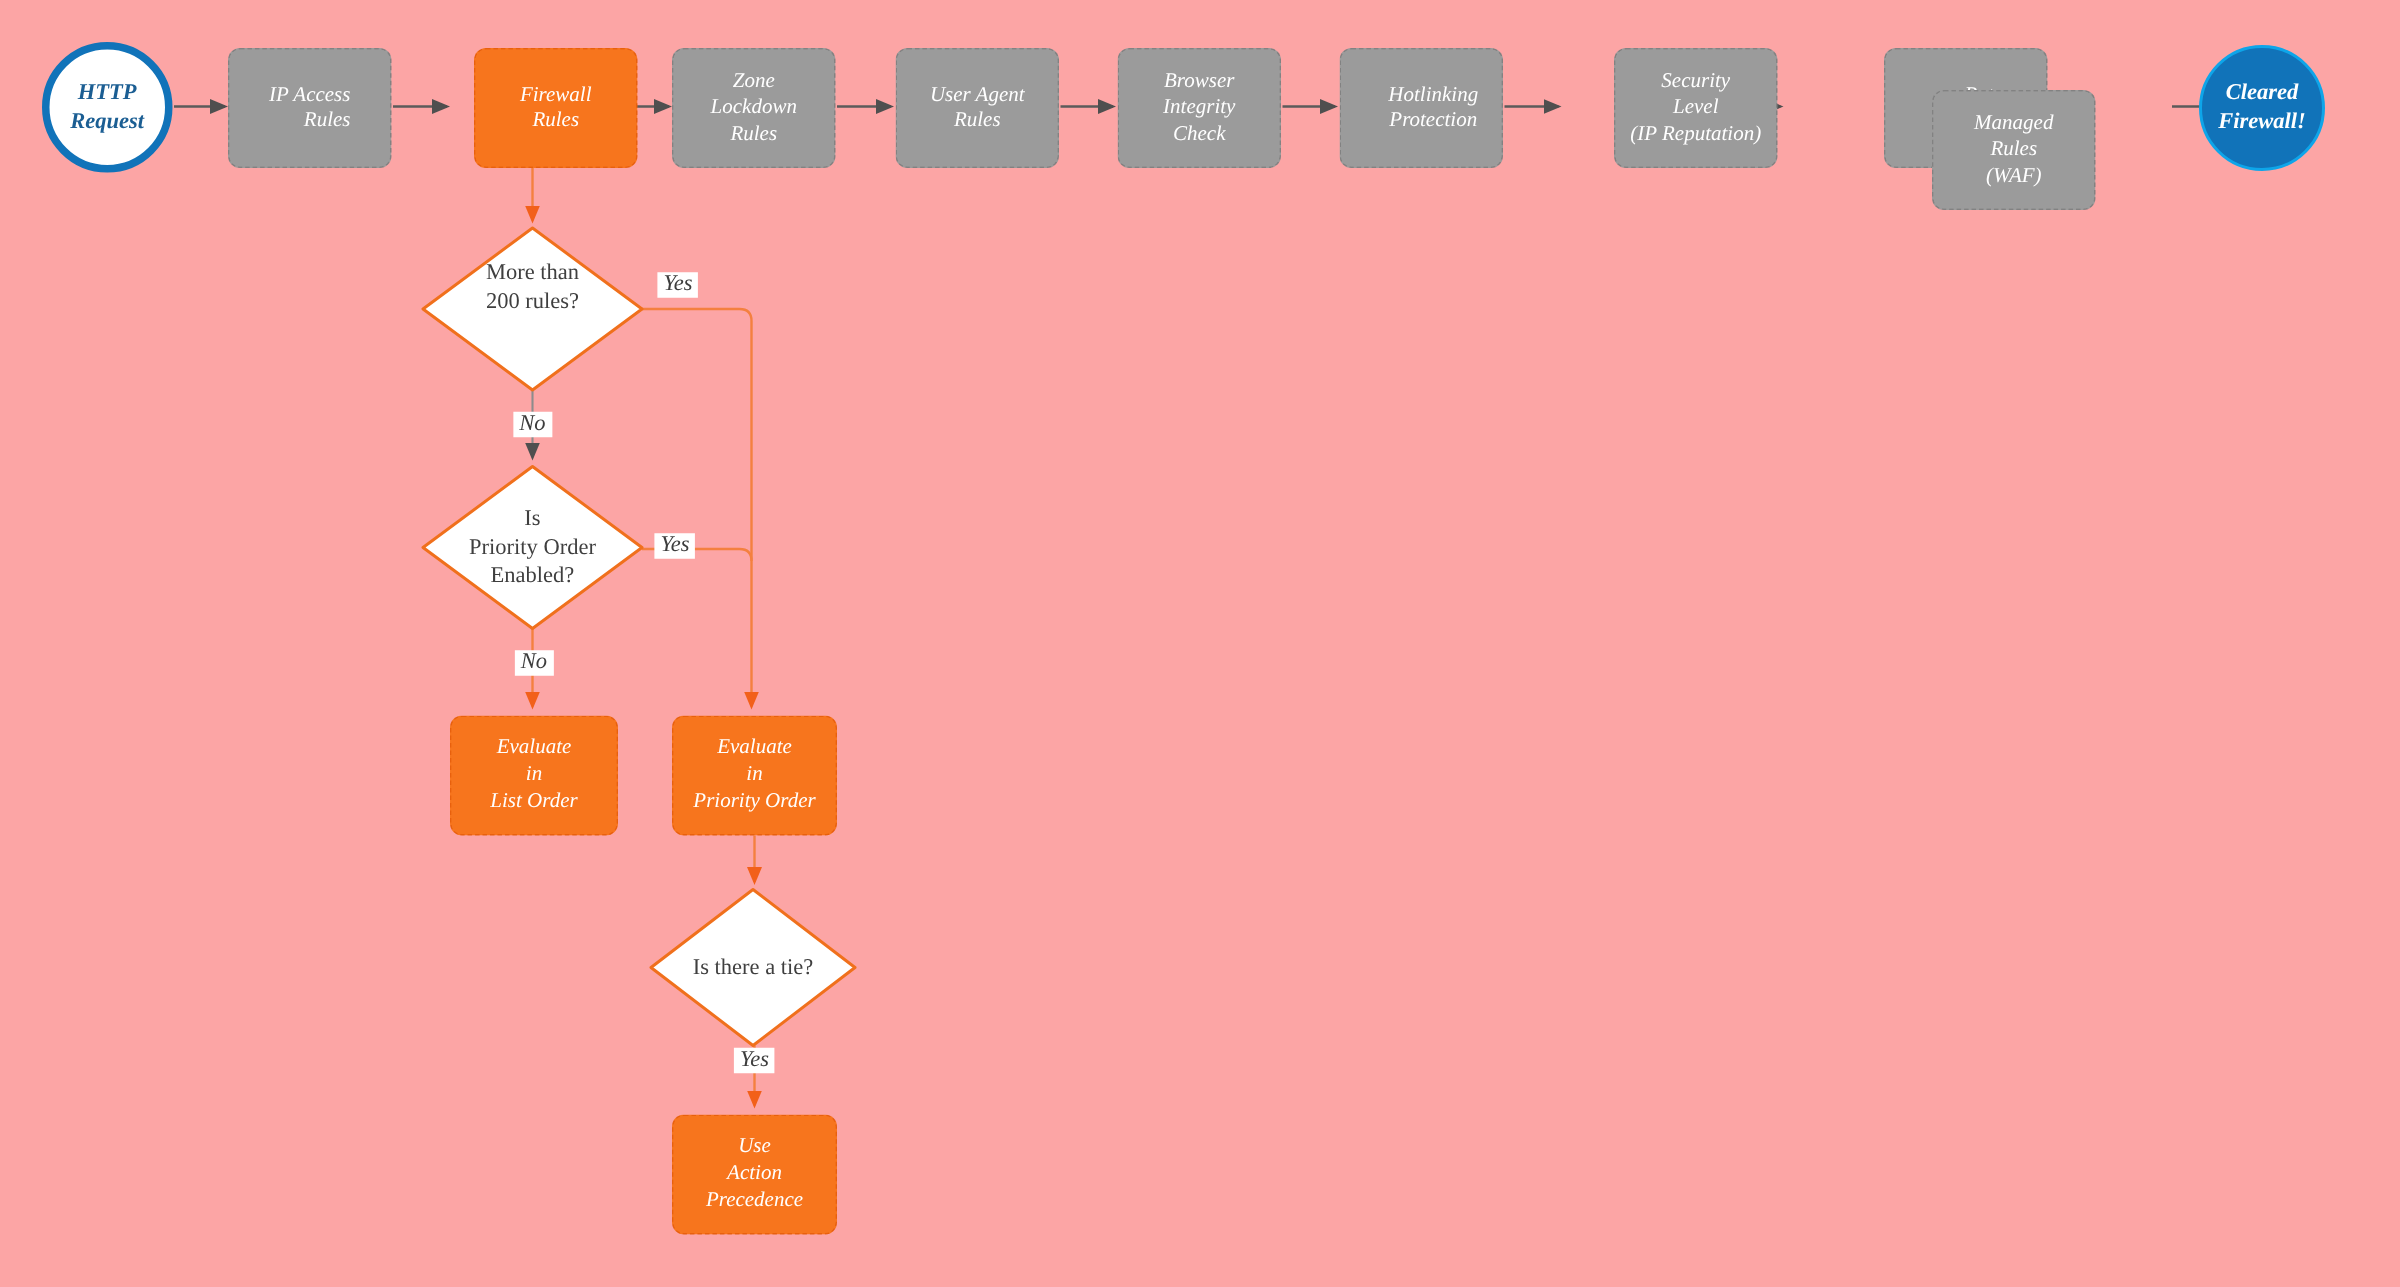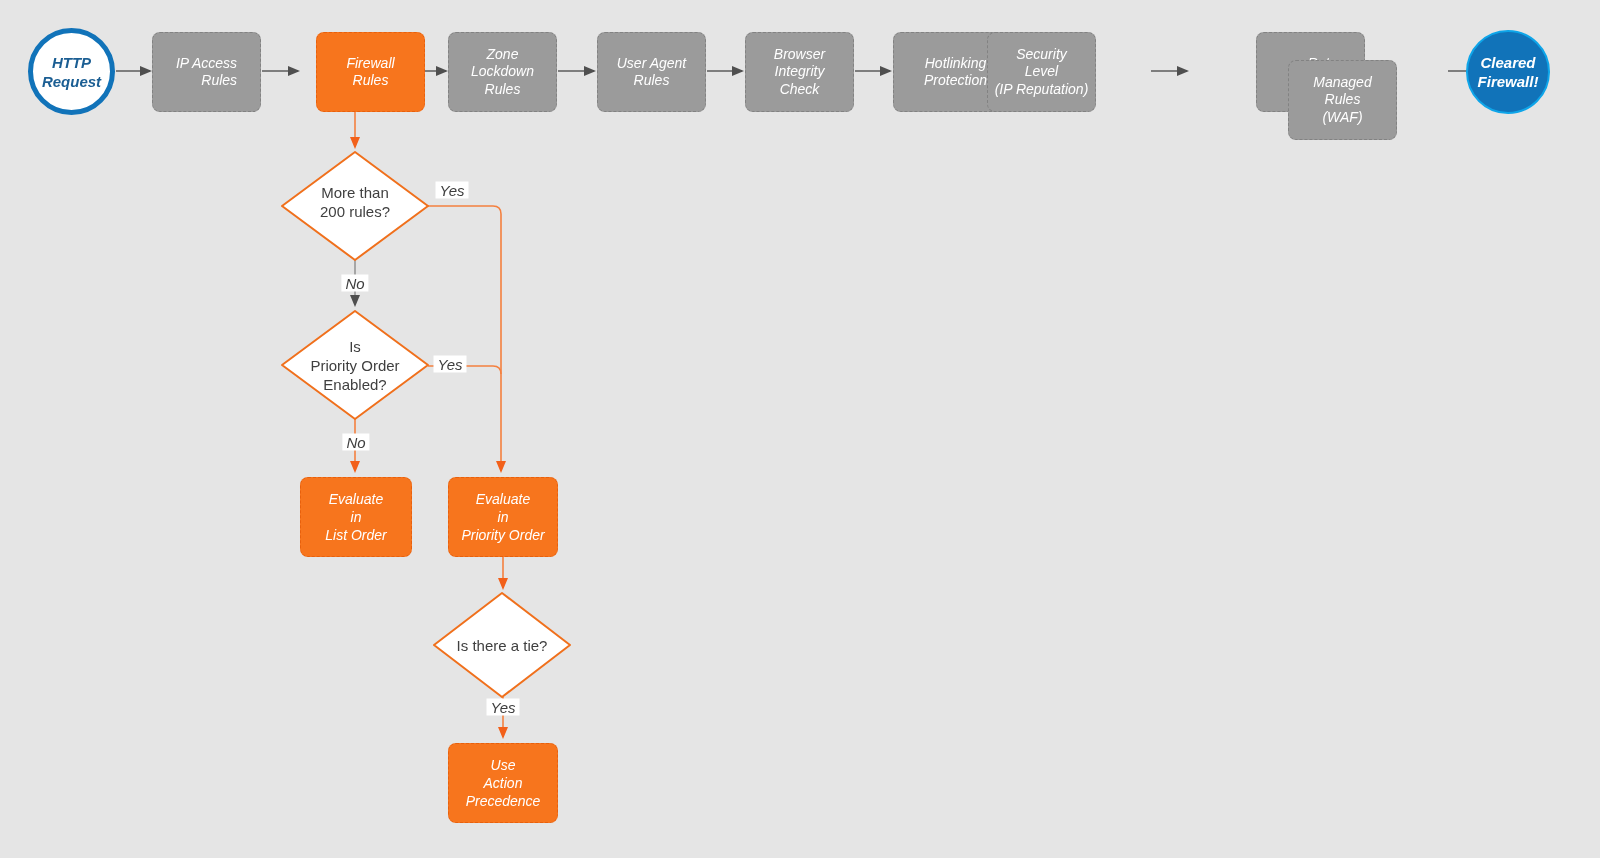--- a/index.html
+++ b/index.html
@@ -1,21 +1,21 @@
 <!DOCTYPE html>
 <html><head>
 <meta charset="utf-8">
 <style>
   html, body { margin: 0; padding: 0; background: #ffffff; }
   #canvas {
     position: relative;
     width: 1600px;
     height: 858px;
-    background: #e5e5e5;
-    font-family: Liberation Sans, sans-serif;
+    background: #fca5a5;
+    font-family: Liberation Serif, serif;
     overflow: hidden;
   }
   #edges-svg { position: absolute; left: 0; top: 0; }
 
   .node {
     position: absolute;
     display: flex;
     align-items: center;
     justify-content: center;
     text-align: center;
@@ -148,35 +148,35 @@
   <div class="node stage" style="left:597px;">User Agent
 Rules</div>
 
   <div class="node stage" style="left:745px;">Browser
 Integrity
 Check</div>
 
   <div class="node stage" style="left:893px;padding-left:16px;">Hotlinking
 Protection</div>
 
-  <div class="node stage" style="left:987px;">Security
+  <div class="node stage" style="left:1076px;">Security
 Level
 (IP Reputation)</div>
 
   <div class="node stage" style="left:1256px;padding-left:24px;">Rate
 Limiting</div>
 
   <div class="node stage" style="left:1288px;margin-top:28px;">Managed
 Rules
 (WAF)</div>
 
   <div class="node circle end">Cleared
 Firewall!</div>
 
-  <div class="decision-text" style="left:283px; top:148px; width:144px; height:108px;">More than
+  <div class="decision-text" style="left:283px; top:138px; width:144px; height:108px;">More than
 200 rules?</div>
 
   <div class="decision-text" style="left:283px; top:311px; width:144px; height:108px;">Is
 Priority Order
 Enabled?</div>
 
   <div class="decision-text" style="left:434px; top:593px; width:136px; height:104px;">Is there a tie?</div>
 
   <div class="node action" style="left:300px; top:477px; width:112px;">Evaluate
 in

